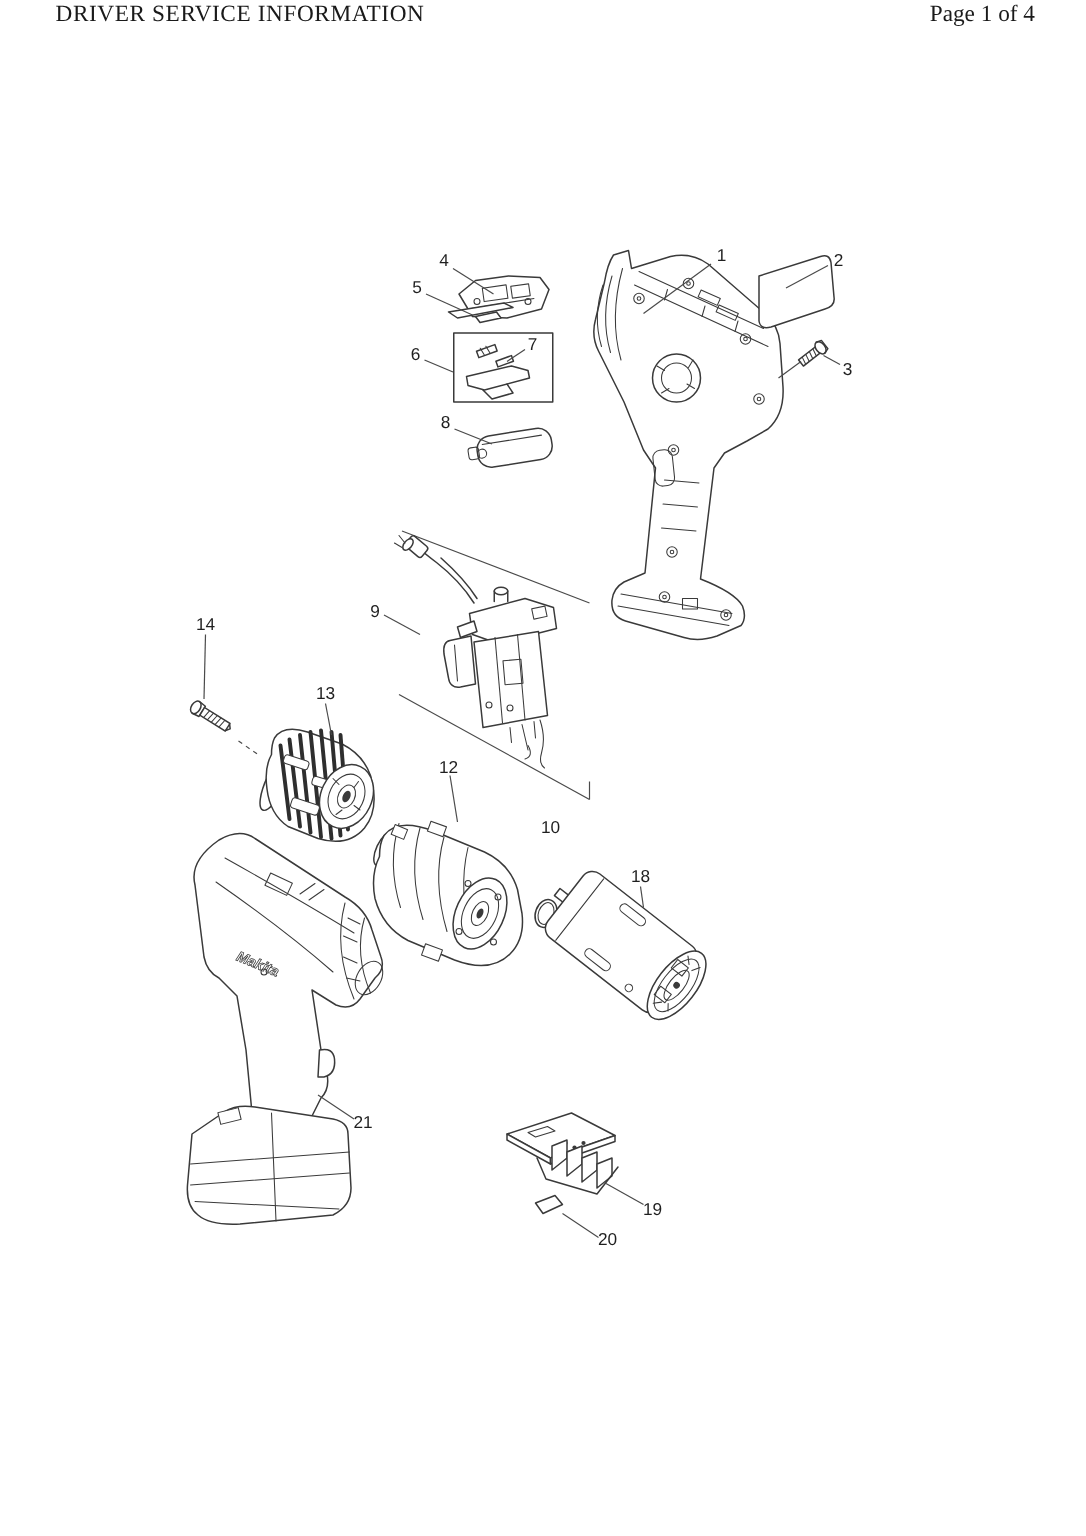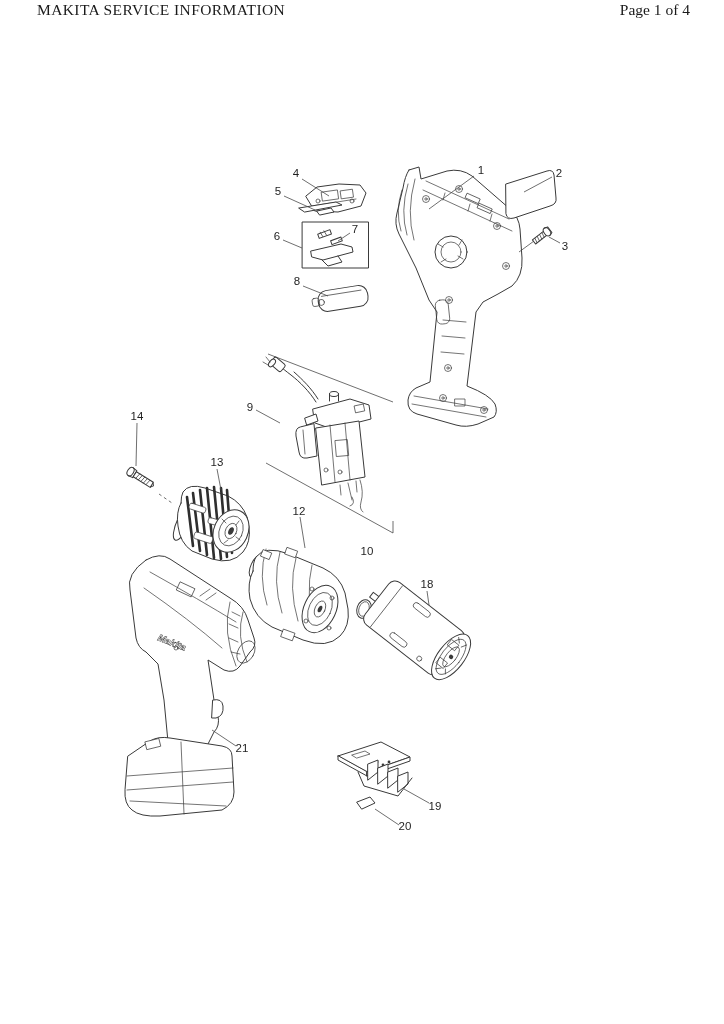--- a/index.html
+++ b/index.html
@@ -19,21 +19,21 @@
   .dash{stroke-dasharray:3 3;}
   .callout{font-family:"Liberation Sans", sans-serif;font-size:11.5px;fill:#1f1f1f;text-anchor:middle;}
   .brand{font-family:"Liberation Sans", sans-serif;font-size:9.5px;font-weight:bold;font-style:italic;
          fill:none;stroke:#3a3a3a;stroke-width:.5;}
 </style>
 </head>
 <body>
 
 <div class="page">
 
-  <div class="hdr-title">MAKITA SERVICE INFORMATION</div>
+  <div class="hdr-title">DRIVER SERVICE INFORMATION</div>
   <div class="hdr-page">Page 1 of 4</div>
 
   <svg class="diagram" width="724" height="1024" viewBox="0 0 724 1024" xmlns="http://www.w3.org/2000/svg">
 
     <g>
       <line class="leader" x1="268" y1="354" x2="393" y2="402"></line>
       <line class="leader" x1="266" y1="463" x2="393" y2="533"></line>
       <line class="leader" x1="393" y1="533" x2="393" y2="521"></line>
     </g>
 

